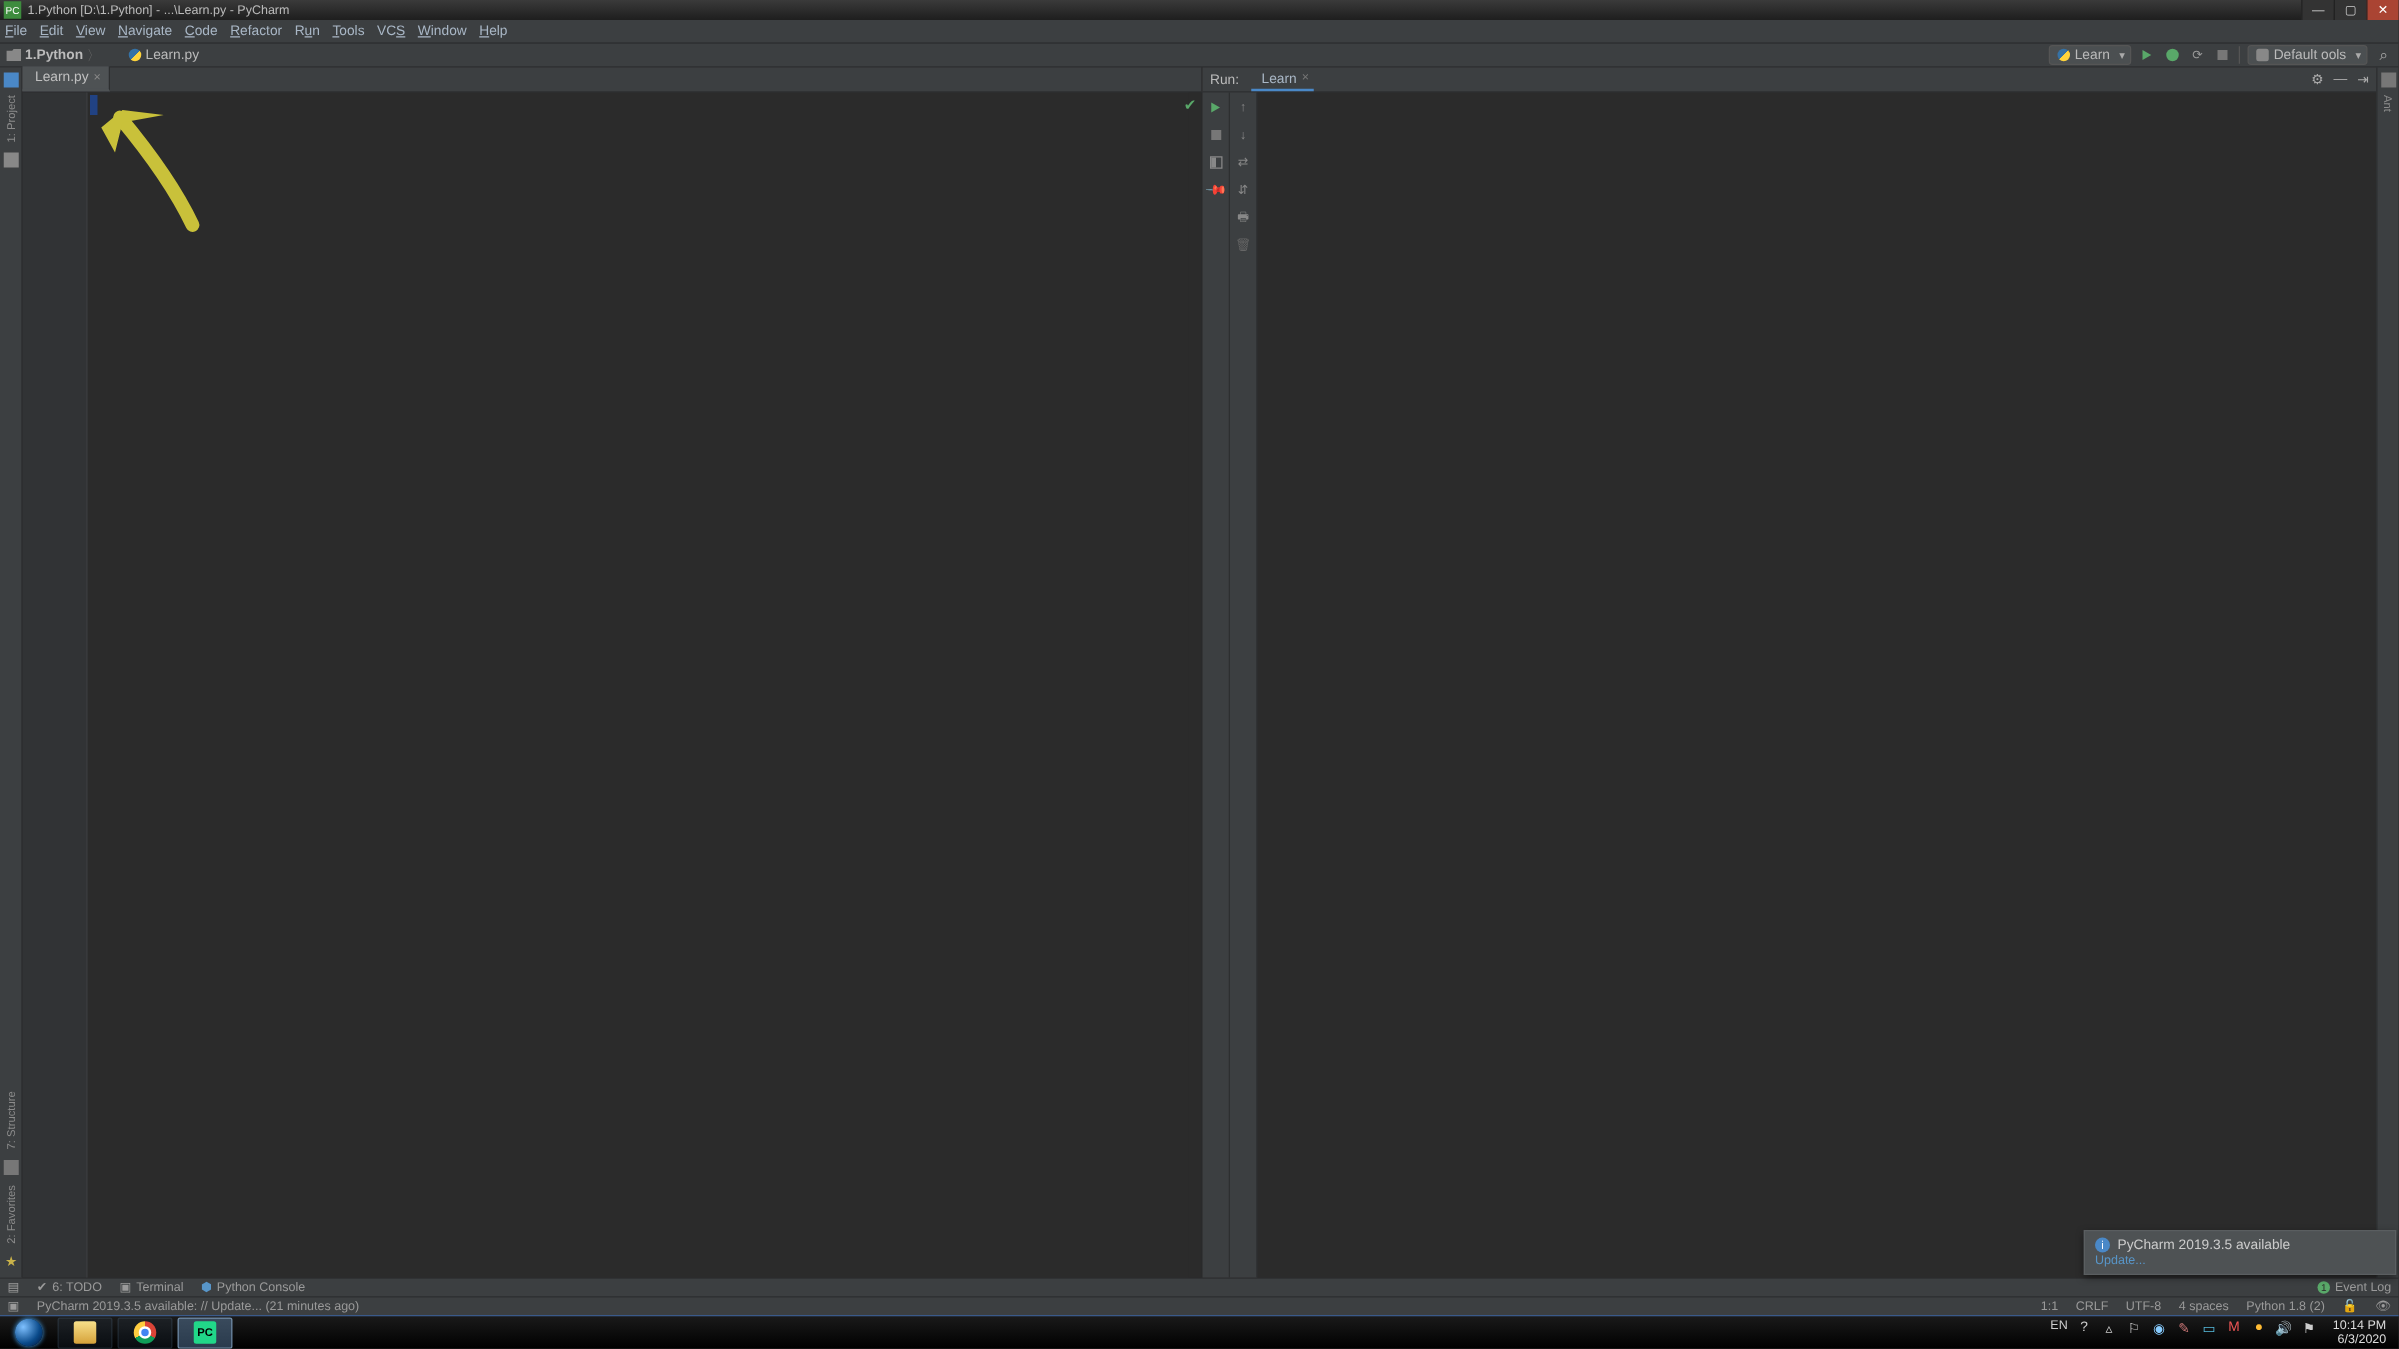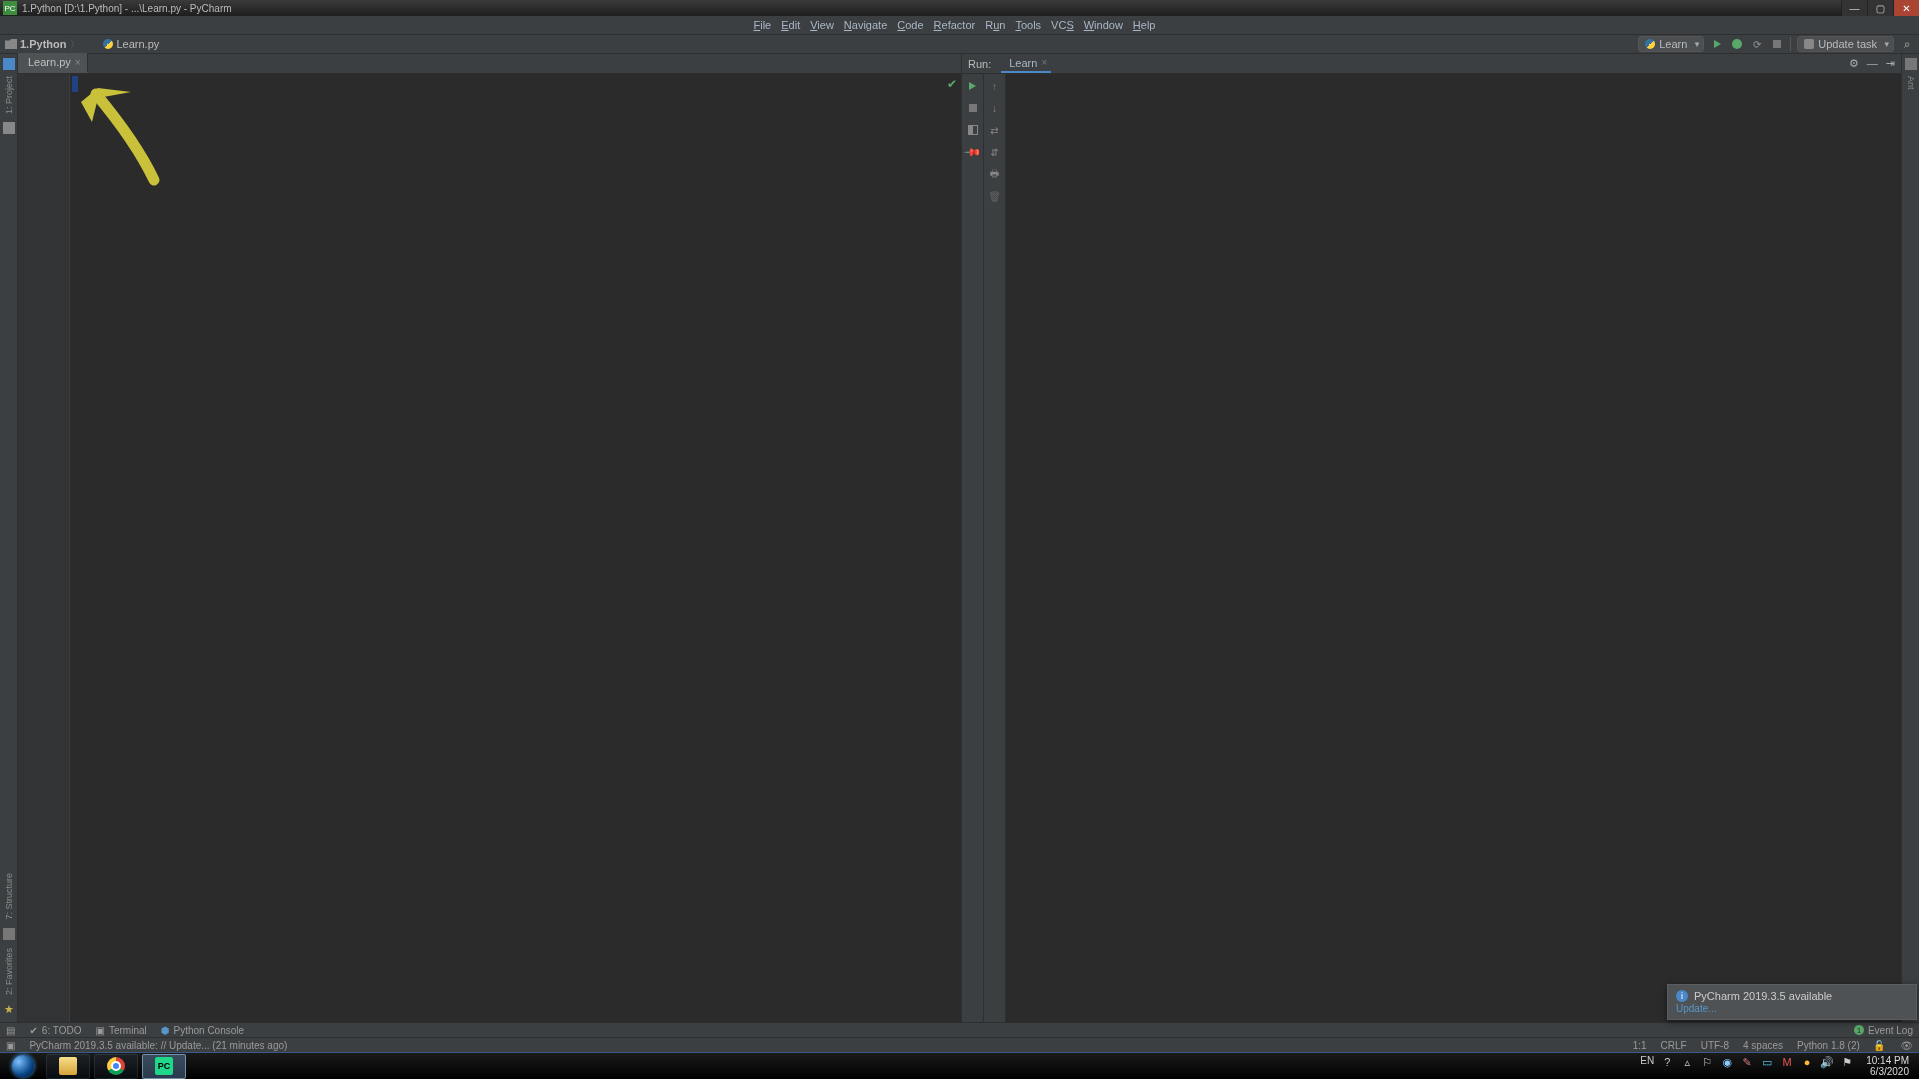--- a/index.html
+++ b/index.html
@@ -3,21 +3,21 @@
 <meta charset="utf-8">
 <style>
 * { margin:0; padding:0; box-sizing:border-box; font-family:"Segoe UI",Arial,sans-serif; user-select:none; }
 html,body { width:1919px; height:1079px; overflow:hidden; background:#2b2b2b; }
 .titlebar { height:16px; background:linear-gradient(#3a3a3a,#1e1e1e); display:flex; align-items:center; font-size:10px; color:#bbb; }
 .titlebar .app-icon { width:14px; height:14px; margin:0 3px; background:#3e8c3e; font-size:8px; color:#fff; display:flex; align-items:center; justify-content:center; }
 .titlebar .title-text { flex:1; padding-left:2px; }
 .titlebar .win-btns { display:flex; }
 .titlebar .win-btn { width:26px; height:16px; display:flex; align-items:center; justify-content:center; color:#ccc; font-size:10px; background:#333; border-left:1px solid #222;}
 .titlebar .win-btn.close { background:#a43; color:#fff;}
-.menubar { height:18px; background:#3c3f41; display:flex; align-items:center; padding:0 4px; font-size:11px; color:#a9b7c6;justify-content:center; }
+.menubar { height:18px; background:#3c3f41; display:flex; align-items:center; padding:0 4px; font-size:11px; color:#a9b7c6; }
 .menubar span { margin-right:10px; cursor:default; }
 .menubar span u { text-decoration:underline; }
 .navrow { height:20px; background:#3c3f41; border-top:1px solid #2d2f30; border-bottom:1px solid #2d2f30; display:flex; align-items:center; padding:0 5px; font-size:11px; color:#bbb;gap:15px; }
 .navrow .crumb { display:flex; align-items:center; gap:3px; margin-right:8px; }
 .navrow .folder-icon { width:12px; height:10px; background:#888; clip-path:polygon(0 15%,40% 15%,50% 0,100% 0,100% 100%,0 100%); }
 .navrow .py-icon { width:10px; height:10px; border-radius:50%; background:linear-gradient(135deg,#3572A5 50%,#FFD43B 50%); }
 .navrow .right { margin-left:auto; display:flex; align-items:center; gap:6px; }
 .navrow .run-select { background:#4b4f51; border:1px solid #555; padding:1px 16px 1px 6px; border-radius:3px; display:flex; align-items:center; gap:4px; position:relative;}
 .navrow .run-select::after { content:"▾"; position:absolute; right:4px; font-size:9px; color:#aaa;}
 .nav-icon { width:14px; height:14px; display:flex; align-items:center; justify-content:center; }
@@ -141,21 +141,21 @@
       </div>
     <div class="nav-icon">
         <span class="arrows-ico">⟳</span>
       </div>
     <div class="nav-icon">
         <div class="stop-ico"></div>
       </div>
     <div style="width:1px;height:14px;background:#555;"></div>
     <div class="task-select">
       <div class="ant-ico"></div>
-      <span>Update task</span>
+      <span>Default ools</span>
     </div>
     <div class="nav-icon">
         <span class="search-ico">⌕</span>
       </div>
   </div>
 </div>
 
 <div class="body-area">
 
   <div class="left-gutter">

